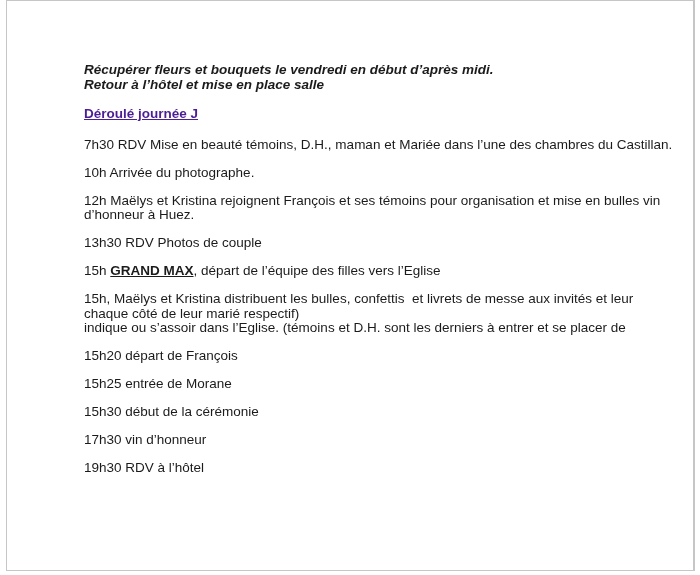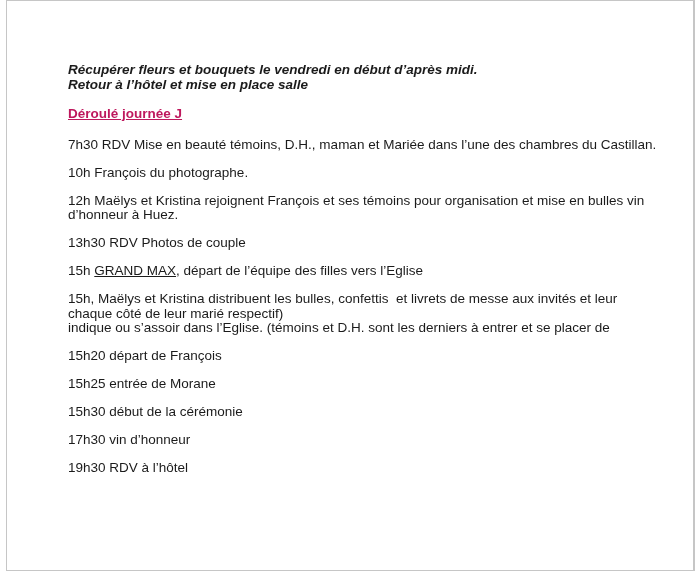--- a/index.html
+++ b/index.html
@@ -17,21 +17,21 @@
     top: 0;
     width: 689px;
     height: 571px;
     background: #ffffff;
     border: 1px solid #c6c6c6;
     border-right-width: 2px;
     box-sizing: border-box;
   }
   .content {
     position: absolute;
-    left: 61px;
+    left: 77px;
     top: 62px;
     width: 600px;
     color: #1b1b1b;
     font-size: 13.5px;
     line-height: 14.5px;
   }
   .content .line {
     white-space: pre-wrap;
   }
   .para {
@@ -41,26 +41,26 @@
   .intro .line {
     font-weight: bold;
     font-style: italic;
   }
   .heading {
     margin: 0 0 17px 0;
     font-size: 13.5px;
     line-height: 15px;
   }
   .heading span {
-    color: #be185d;
+    color: #4c1d95;
     font-weight: bold;
     text-decoration: underline;
   }
   .emph {
-    font-weight: normal;
+    font-weight: bold;
     text-decoration: underline;
     text-align: right;
   }
   .mixed {
     white-space: pre-wrap;
   }
   .note-line {
     font-style: italic;
   }
 </style>
@@ -77,21 +77,21 @@
 
     <h2 class="heading">
       <span>Déroulé journée J</span>
     </h2>
 
     <div class="para">
       <div class="line">7h30 RDV Mise en beauté témoins, D.H., maman et Mariée dans l’une des chambres du Castillan.</div>
     </div>
 
     <div class="para">
-      <div class="line">10h François du photographe.</div>
+      <div class="line">10h Arrivée du photographe.</div>
     </div>
 
     <div class="para">
       <div class="line">12h Maëlys et Kristina rejoignent François et ses témoins pour organisation et mise en bulles vin</div>
       <div class="line">d’honneur à Huez.</div>
     </div>
 
     <div class="para">
       <div class="line">13h30 RDV Photos de couple</div>
     </div>

